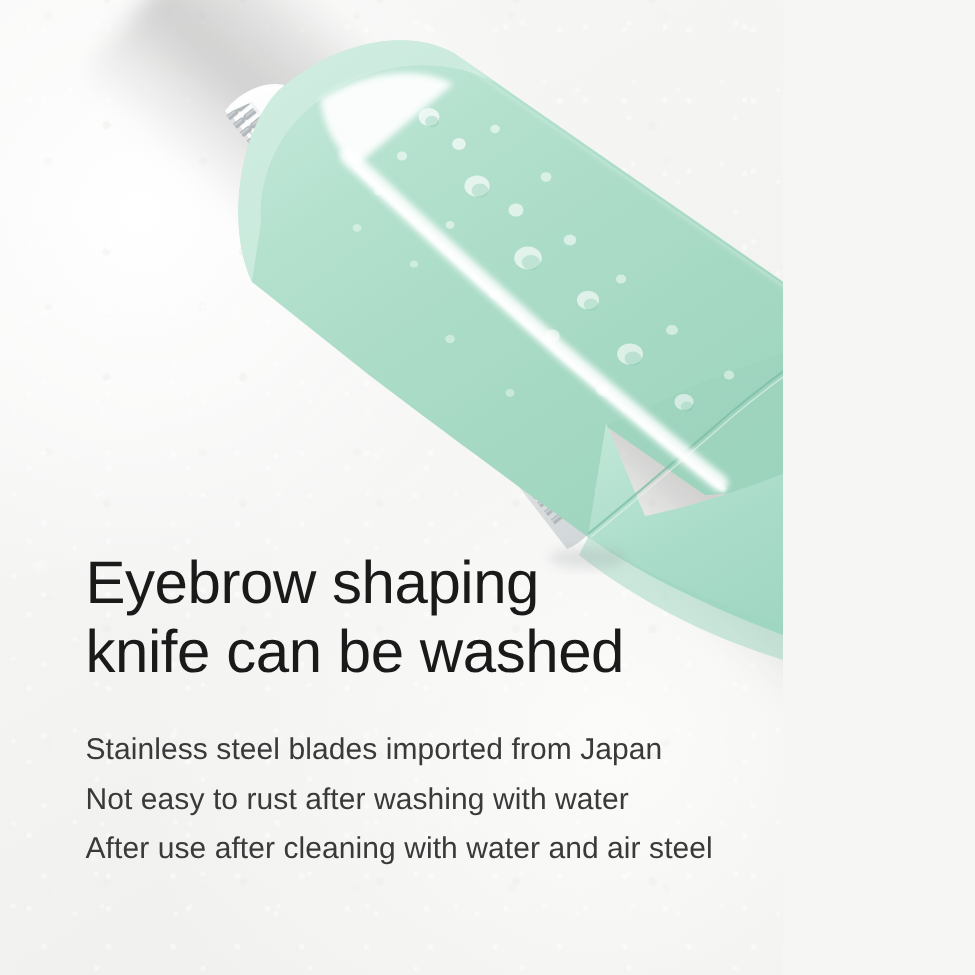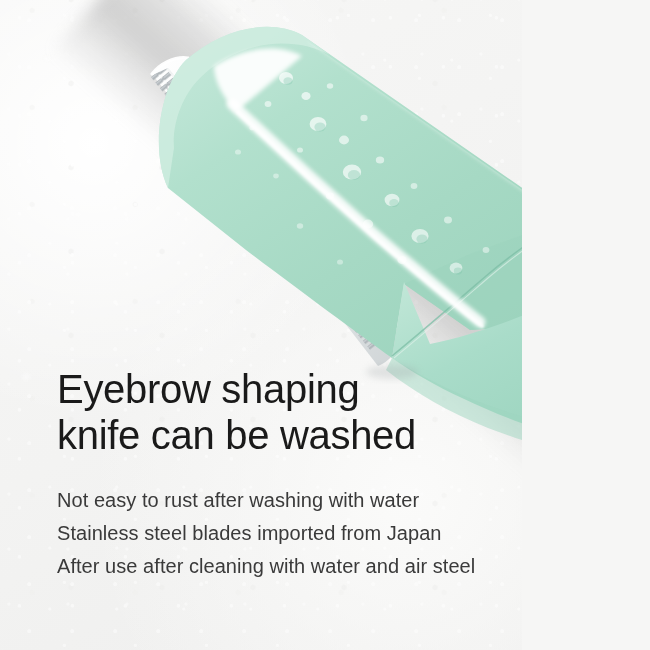--- a/index.html
+++ b/index.html
@@ -283,19 +283,19 @@
     <g opacity=".25">
       <ellipse cx="392" cy="372" rx="26" ry="7" fill="#9aa0a2" filter="url(#fSoft2)"></ellipse>
     </g>
   </svg>
 
   <div class="copy">
     <h1 class="headline">Eyebrow shaping
 knife can be washed</h1>
 
     <ul class="bullets">
+      <li>Stainless steel blades imported from Japan</li>
       <li>Not easy to rust after washing with water</li>
-      <li>Stainless steel blades imported from Japan</li>
       <li>After use after cleaning with water and air steel</li>
     </ul>
   </div>
 
 </div>
 
 </body></html>

